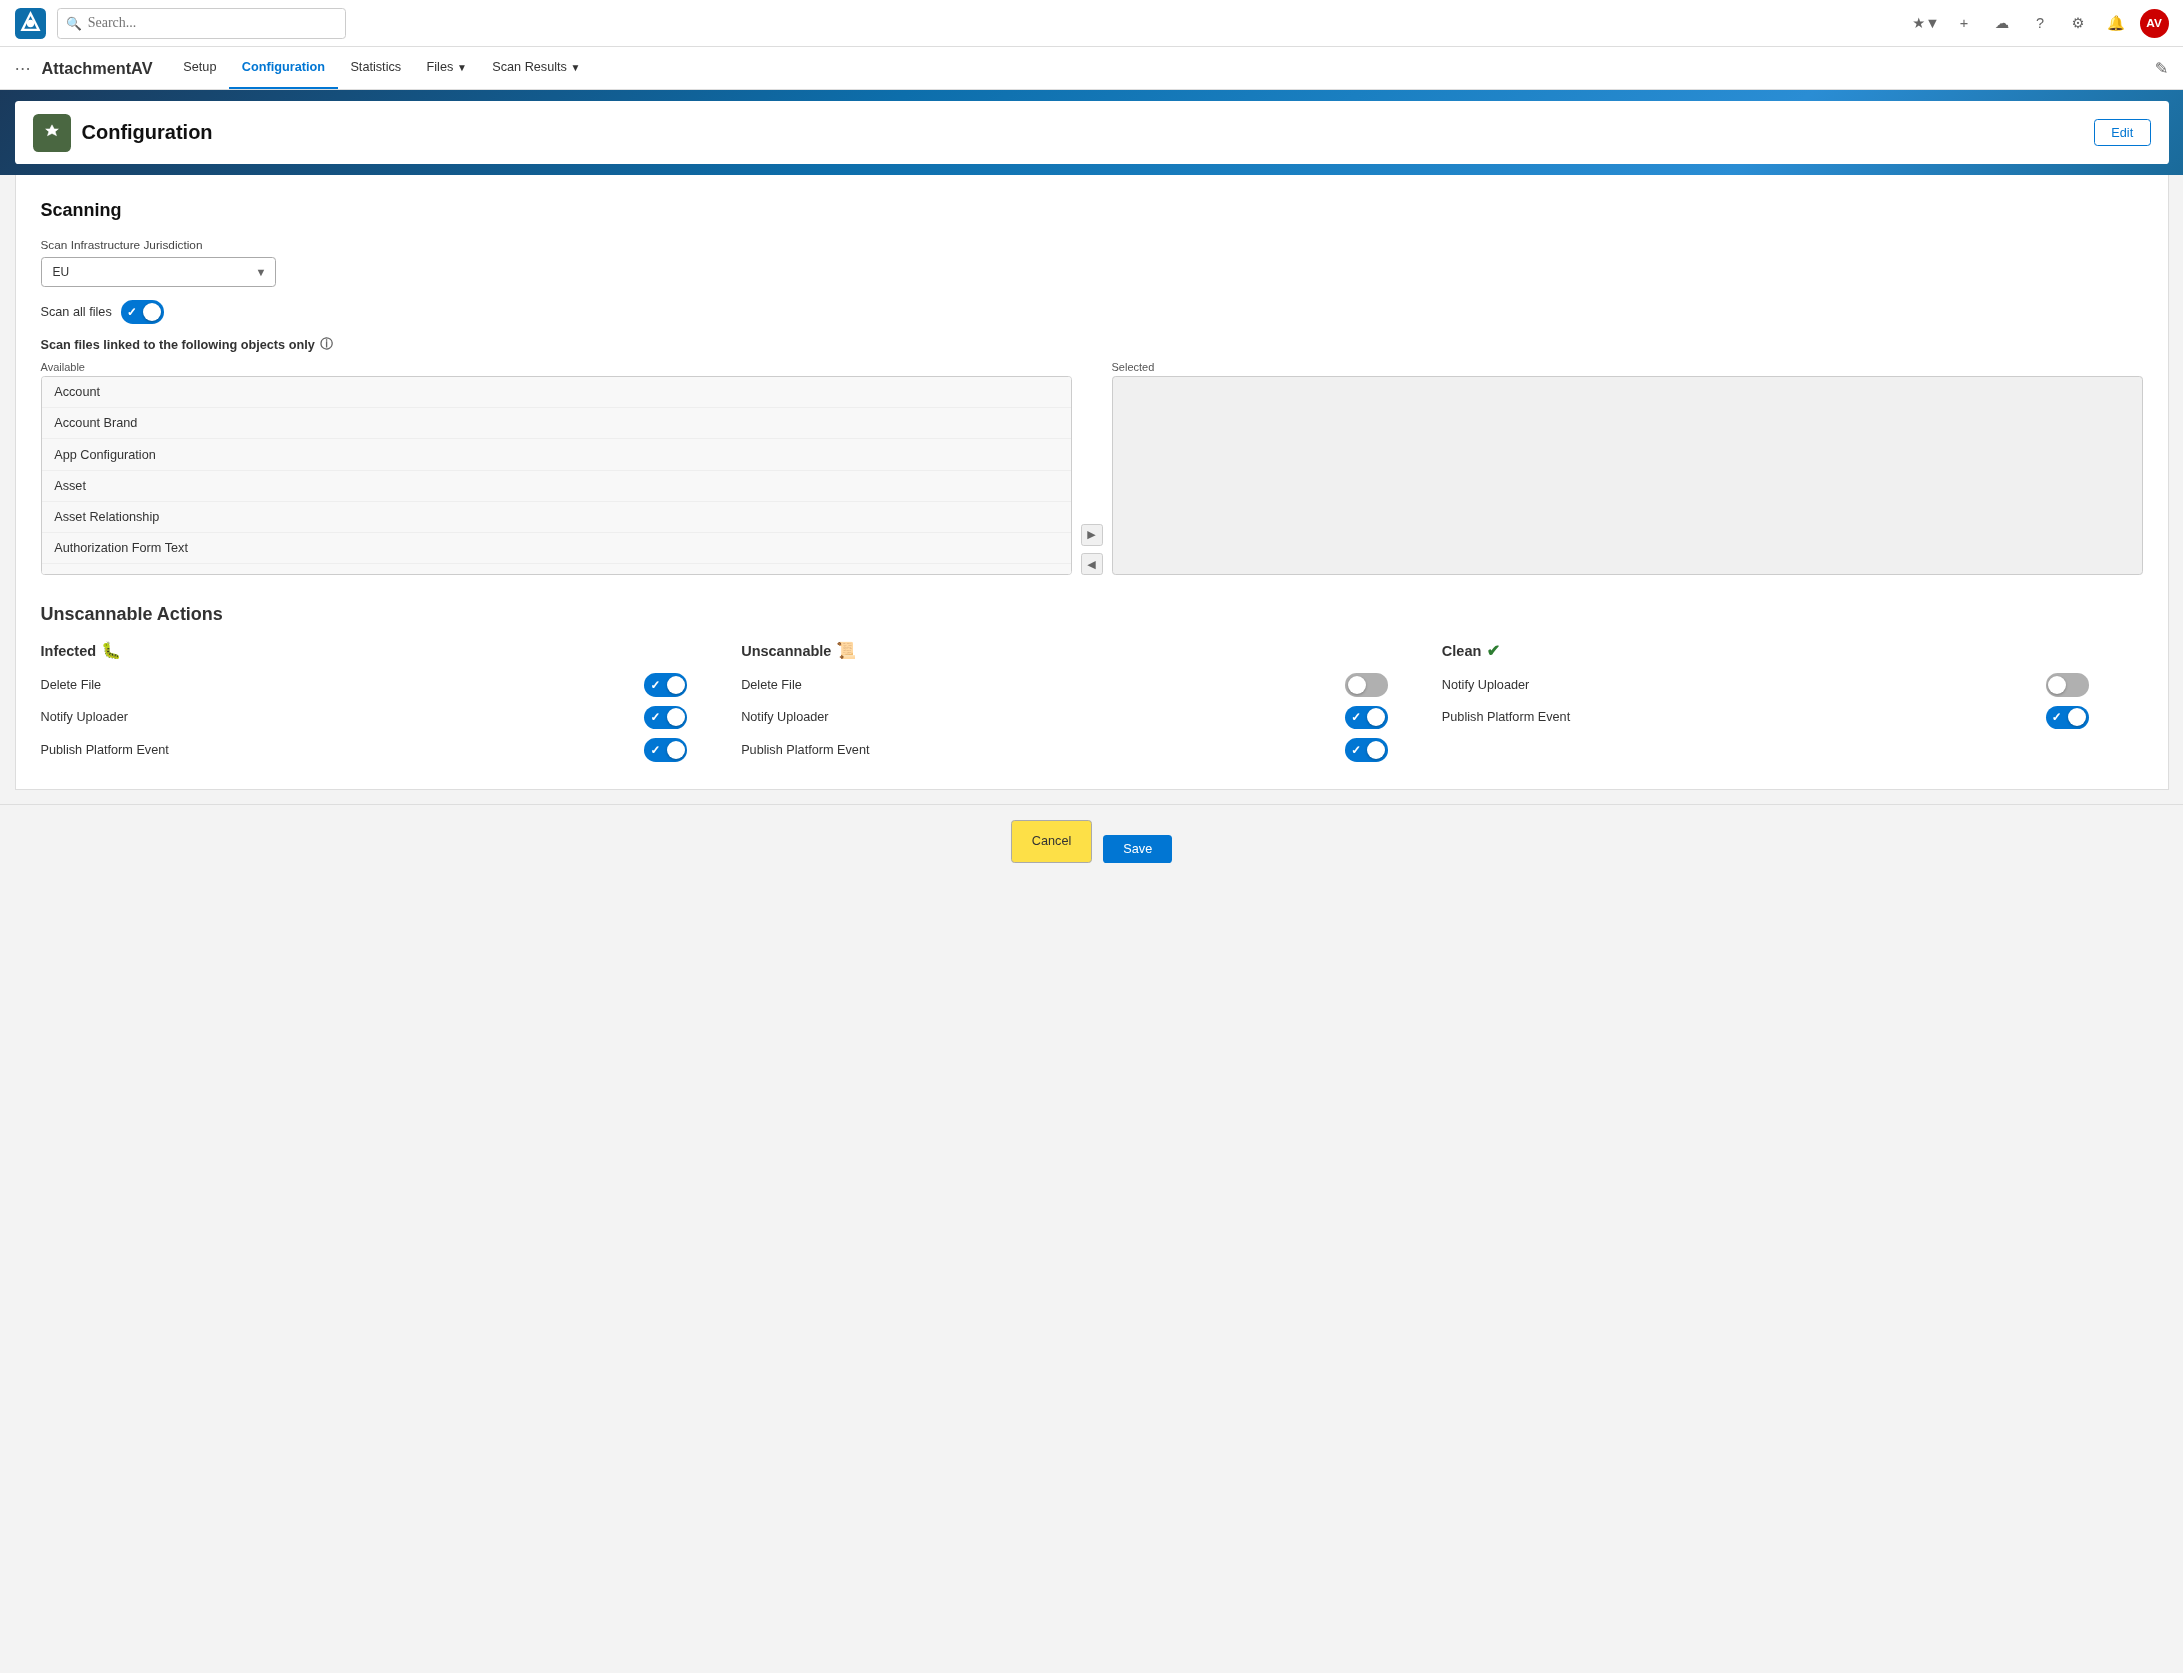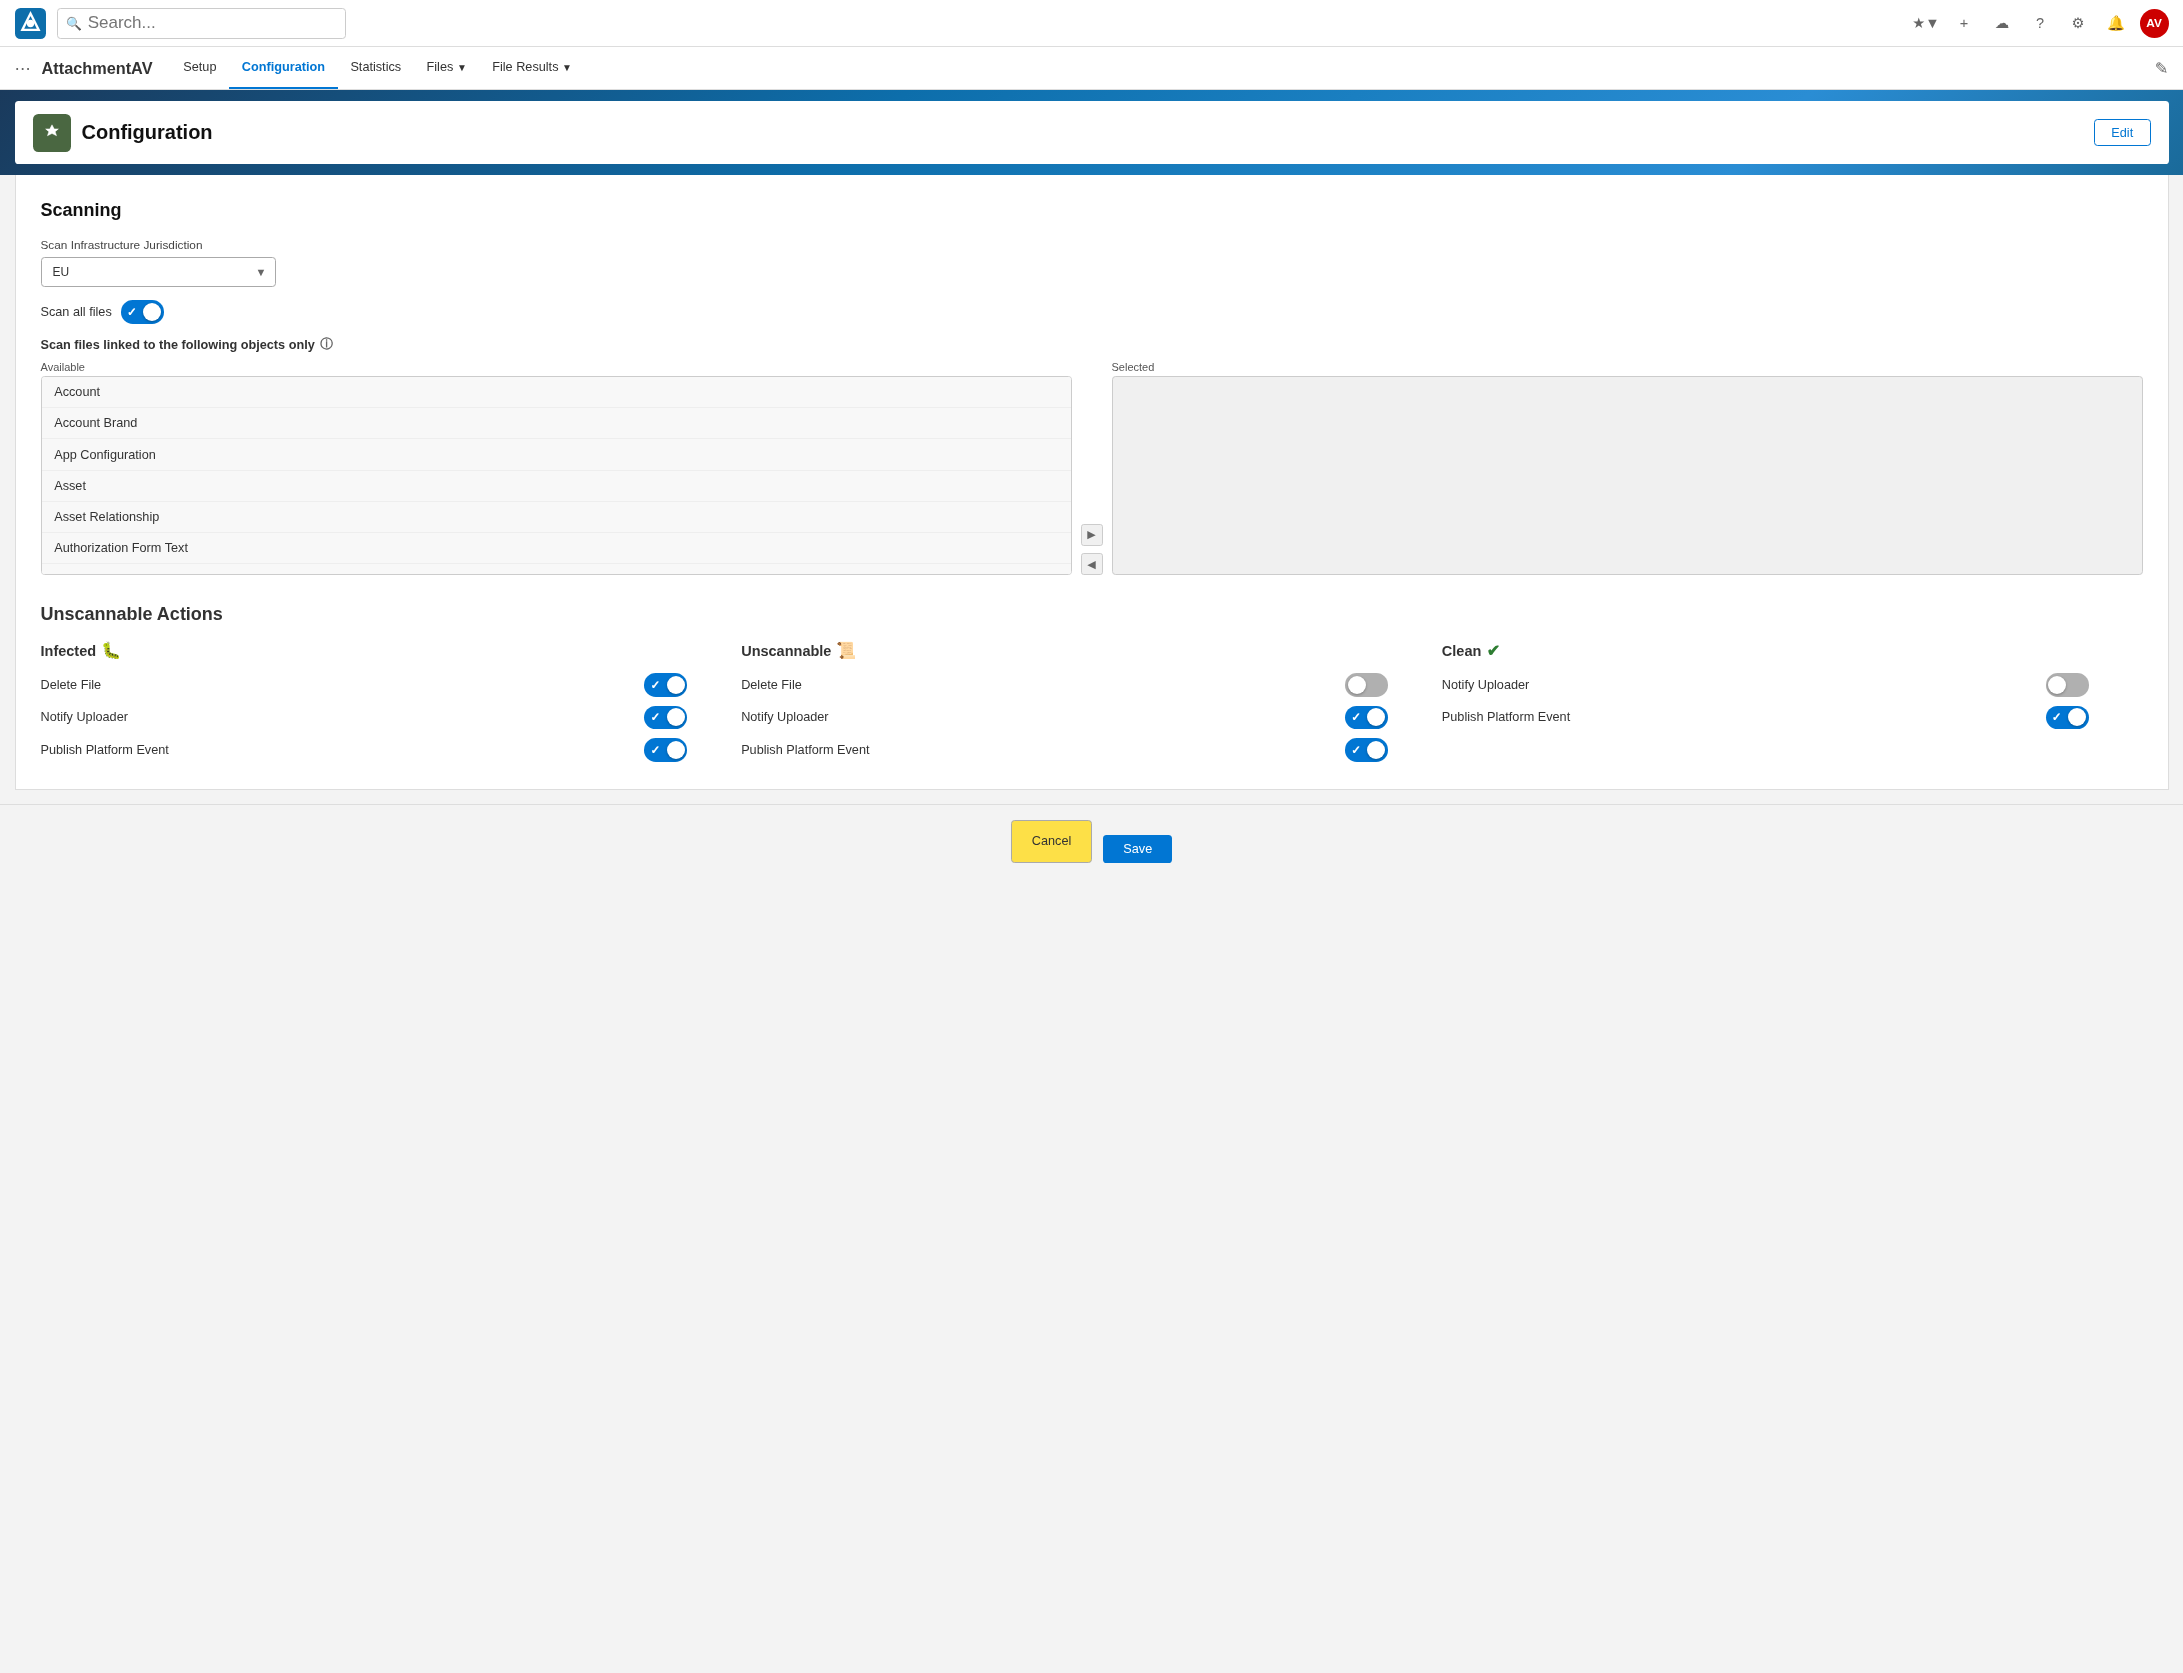--- a/index.html
+++ b/index.html
@@ -9,21 +9,21 @@
     .top-nav {
       display: flex; align-items: center; background: #fff;
       border-bottom: 0.9px solid #ddd; height: 47px; padding: 0 14.5px; gap: 11px;
     }
     .top-nav-logo { width: 31px; height: 31px; }
     .search-bar {
       flex: 0 0 289px; display: flex; align-items: center;
       border: 0.9px solid #ccc; border-radius: 3.6px; padding: 0 9px; height: 31px;
       background: #fff; gap: 5.4px;
     }
-    .search-bar input { border: none; outline: none; font-size: 17px; width: 100%; color: #0f766e; }
+    .search-bar input { border: none; outline: none; font-size: 14px; width: 100%; color: #0f766e; font-family: Liberation Serif, serif; }
     .top-nav-right { margin-left: auto; display: flex; align-items: center; gap: 9px; }
     .nav-icon-btn {
       width: 29px; height: 29px; border: none; background: none; cursor: pointer;
       display: flex; align-items: center; justify-content: center; color: #666; font-size: 14.5px;
     }
     .nav-avatar { width: 29px; height: 29px; border-radius: 50%; background: #c00; overflow: hidden; display:flex;align-items:center;justify-content:center;color:#fff;font-size:11.8px;font-weight:bold;}
 
     
     .app-nav {
       display: flex; align-items: center; background: #fff;
@@ -182,21 +182,21 @@
       <span>Configuration</span>
     </div>
     <div class="app-nav-tab">
       <span>Statistics</span>
     </div>
     <div class="app-nav-tab">
       <span>Files</span>
       <span class="chevron">▼</span>
     </div>
     <div class="app-nav-tab">
-      <span>File Results</span>
+      <span>Scan Results</span>
       <span class="chevron">▼</span>
     </div>
   </div>
   <div class="app-nav-edit">✎</div>
 </div>
 
 <div class="page-header-band">
   <div class="config-header">
     <div class="config-icon-box">
       <svg width="20" height="20" viewBox="0 0 22 22" fill="none">

